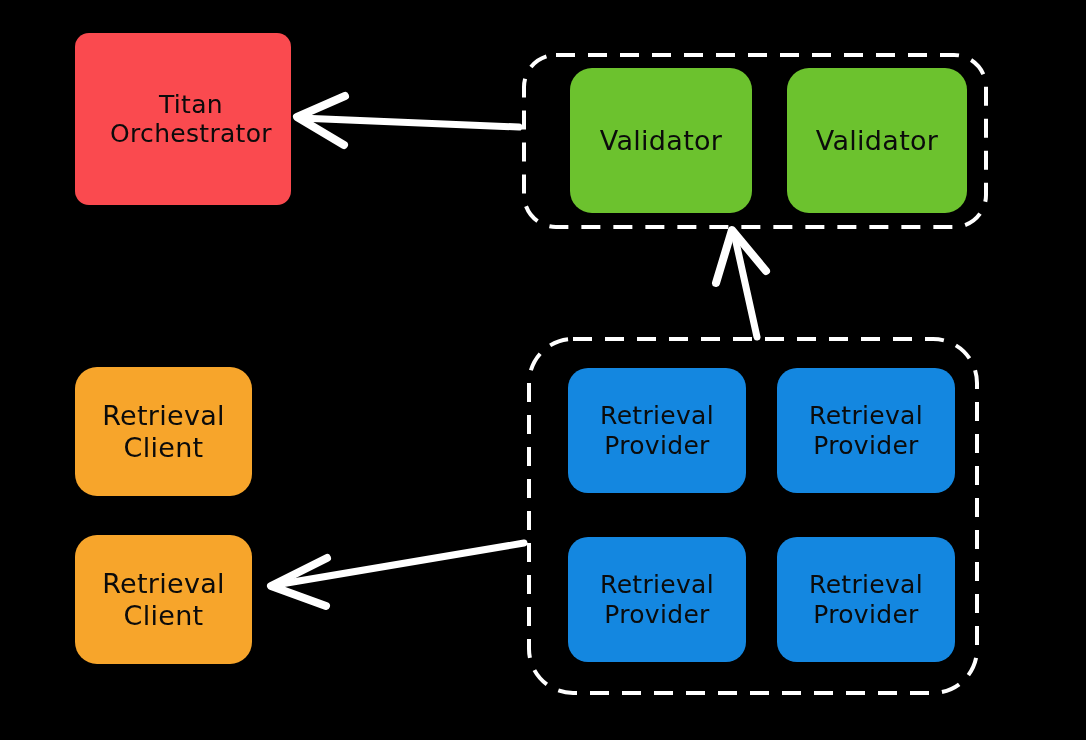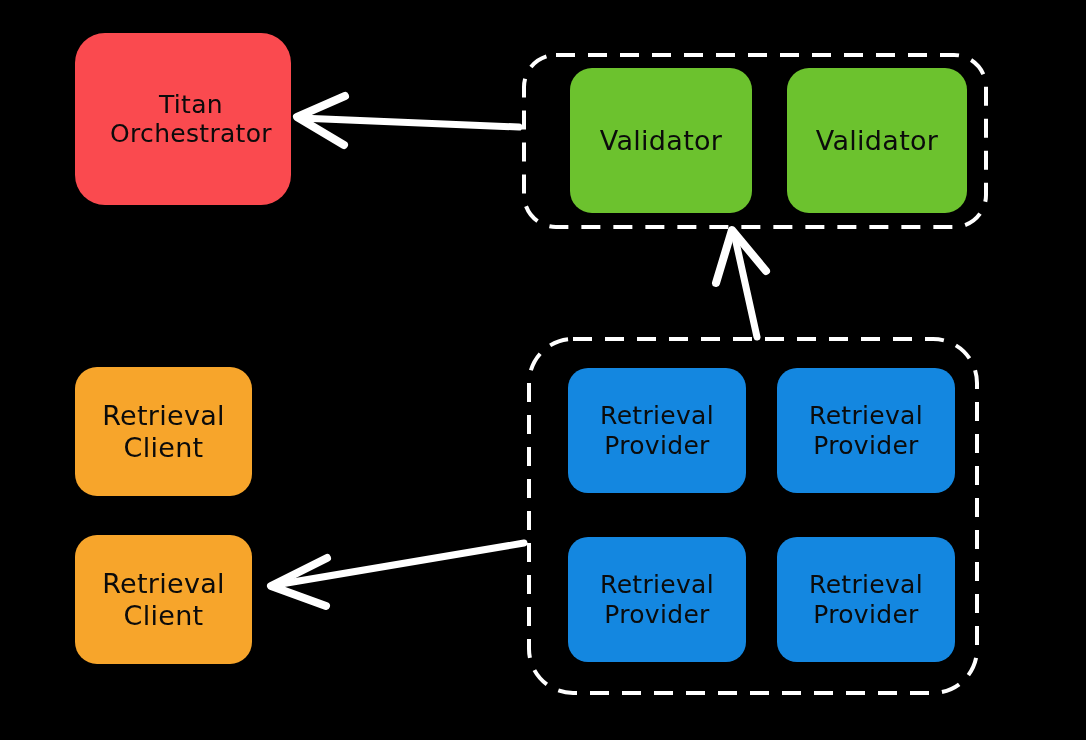--- a/index.html
+++ b/index.html
@@ -36,21 +36,21 @@
     display: block;
     padding: 0 6px;
   }
   
   #titan-orchestrator {
     left: 75px;
     top: 33px;
     width: 216px;
     height: 172px;
     background: #fa4a4f;
-    border-radius: 30px;
+    border-radius: 14px;
     font-size: 25px;
     padding-left: 16px;
   }
   
   #validator-0 {
     left: 570px;
     top: 68px;
     width: 182px;
     height: 145px;
     background: #6cc22e;

